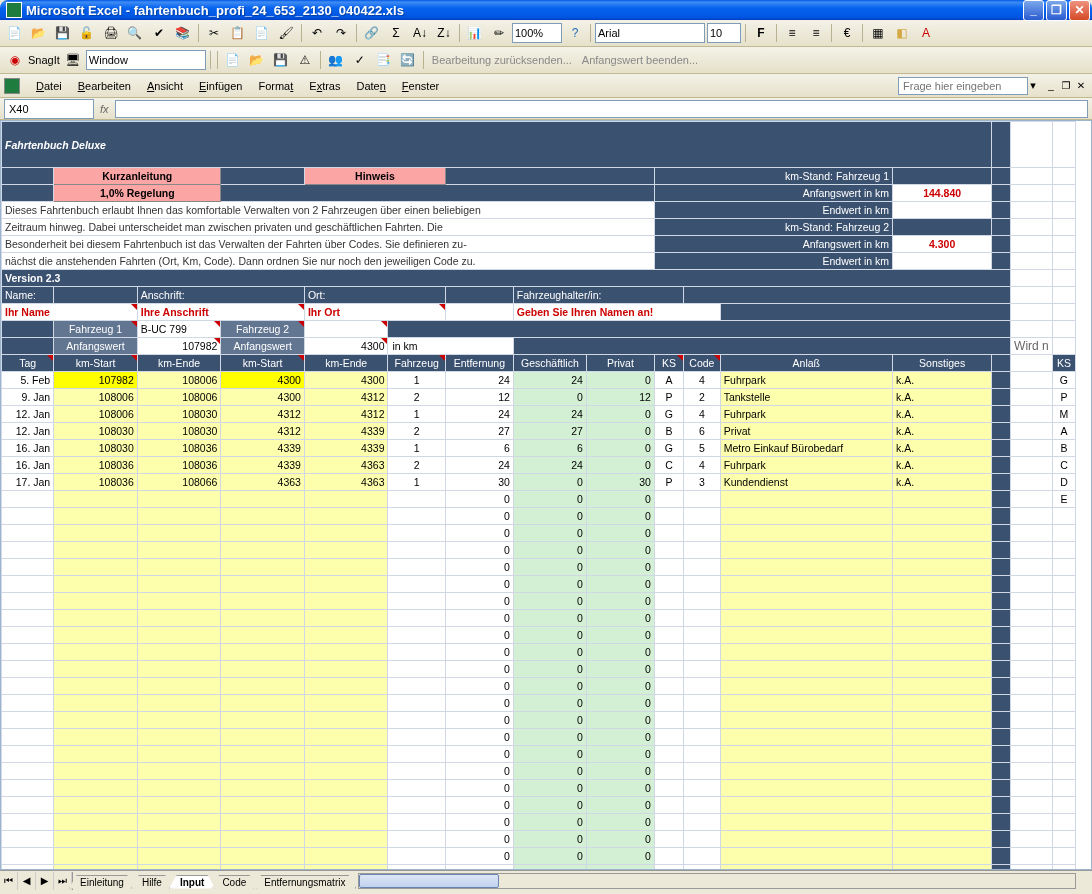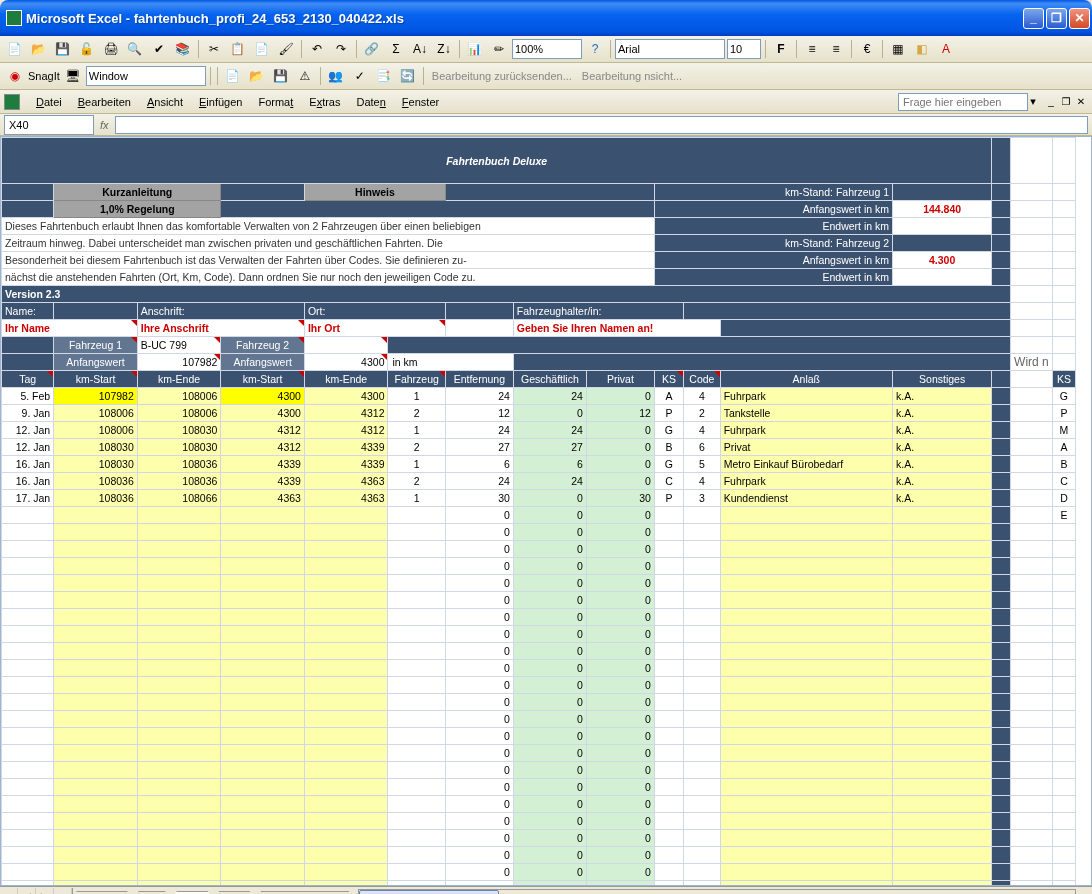--- a/index.html
+++ b/index.html
@@ -1,31 +1,31 @@
 <!DOCTYPE html>
 <html><head>
 <meta charset="utf-8">
 <style>
 * { margin: 0; padding: 0; box-sizing: border-box; font-family: Tahoma, Arial, sans-serif; }
 body { background: #ece9d8; overflow: hidden; font-size: 11px; }
 
 
-.titlebar { background: linear-gradient(to bottom, #0058e6 0%, #3f8cf3 10%, #0663f0 40%, #0055e0 88%, #003cc0 100%); height: 36px; display: flex; align-items: center; padding: 0 2px 0 6px; color: white; border-radius: 8px 8px 0 0; }
+.titlebar { background: linear-gradient(to bottom, #0058e6 0%, #3f8cf3 10%, #0663f0 40%, #0055e0 88%, #003cc0 100%); height: 20px; display: flex; align-items: center; padding: 0 2px 0 6px; color: white; border-radius: 8px 8px 0 0; }
 .titlebar-icon { width: 16px; height: 16px; margin-right: 4px; background: #1e7c3e; border: 1px solid #fff; display: inline-block; }
 .title-text { font-weight: bold; font-size: 13px; flex: 1; text-shadow: 1px 1px 1px rgba(0,0,0,.3); }
 .win-buttons { display: flex; gap: 2px; }
 .win-btn { width: 21px; height: 21px; border: 1px solid #fff; border-radius: 3px; color: white; font-weight: bold; font-size: 12px; display: flex; align-items: center; justify-content: center; cursor: pointer; }
 .win-btn.min, .win-btn.max { background: linear-gradient(to bottom, #7ba7ea, #2a5bd1); }
 .win-btn.close { background: linear-gradient(to bottom, #f09280, #d44a26); }
 
 
 .toolbar { background: linear-gradient(to bottom, #f4f2e8, #e5e1ca); border-bottom: 1px solid #c0b890; padding: 2px 4px; display: flex; align-items: center; gap: 2px; min-height: 26px; }
 .toolbar .btn { width: 22px; height: 22px; display: flex; align-items: center; justify-content: center; cursor: pointer; border-radius: 2px; font-size: 12px; }
 .toolbar .sep { width: 1px; height: 18px; background: #b8b290; margin: 0 2px; }
-.zoom-sel { border: 1px solid #7f9db9; background: white; height: 20px; width: 70px; font-size: 11px; padding: 0 2px; }
+.zoom-sel { border: 1px solid #7f9db9; background: white; height: 20px; width: 50px; font-size: 11px; padding: 0 2px; }
 .font-sel { border: 1px solid #7f9db9; background: white; height: 20px; width: 110px; font-size: 11px; padding: 0 2px; }
 .size-sel { border: 1px solid #7f9db9; background: white; height: 20px; width: 34px; font-size: 11px; padding: 0 2px; }
 .snagit-sel { border: 1px solid #7f9db9; background: white; height: 20px; width: 120px; font-size: 11px; padding: 0 2px; }
 .toolbar-text { color: #888; font-size: 11px; padding: 0 4px; cursor: pointer; text-align: center; }
 
 
 .menubar { background: linear-gradient(to bottom, #f4f2e8, #e5e1ca); border-bottom: 1px solid #c0b890; padding: 2px 4px; display: flex; align-items: center; height: 24px; }
 .menu-item { padding: 2px 8px; cursor: pointer; font-size: 11px; }
 .menu-item span { text-decoration: underline; }
 .help-input { margin-left: auto; border: 1px solid #7f9db9; background: white; height: 18px; width: 130px; font-size: 11px; padding: 0 4px; color: #999; }
@@ -38,23 +38,23 @@
 .namebox { border: 1px solid #7f9db9; background: white; height: 20px; width: 90px; font-size: 11px; padding: 0 4px; }
 .formula-bar { border: 1px solid #7f9db9; background: white; height: 18px; flex: 1; font-size: 11px; padding: 0 4px; }
 .fx { font-style: italic; color: #666; font-size: 11px; }
 
 
 .ws-container { position: relative; background: #fff; overflow: hidden; height: 750px; border: 1px solid #9db4cf; }
 .ws-scroll { overflow: auto; height: 100%; }
 .ws { border-collapse: collapse; table-layout: fixed; }
 .ws td, .ws th { border: 1px solid #d0d7e5; height: 17px; font-size: 10.5px; padding: 0 3px; white-space: nowrap; overflow: hidden; }
 
-.big-title { background: #3b5170; color: white; font-size: 28px; font-weight: bold; font-style: italic; padding: 6px 10px; height: 46px !important; text-align: center; }
+.big-title { background: #3b5170; color: white; font-size: 28px; font-weight: bold; font-style: italic; padding: 6px 10px; height: 46px !important; }
 .dark-cell { background: #3b5170; color: white; }
-.hdr-btn { background: #a3a3a3; border: 1px solid #888 !important; text-align: center; font-weight: bold; cursor: pointer; }
+.hdr-btn { background: #fca5a5; border: 1px solid #888 !important; text-align: center; font-weight: bold; cursor: pointer; }
 .desc { background: #fff; color: #333; font-size: 10.5px; }
 .km-label { background: #3b5170; color: white; text-align: right; padding-right: 6px; }
 .km-val { background: #fff; color: #c00; font-weight: bold; text-align: center; }
 .version { background: #3b5170; color: white; font-weight: bold; font-size: 10.5px; }
 .field-label { background: #3b5170; color: white; font-weight: normal; }
 .field-val { color: #c00; font-weight: bold; margin-top: 20px; }
 .veh-hdr { background: #627691; color: white; text-align: center; font-weight: normal; }
 .col-hdr { background: #3b5170; color: white; text-align: center; font-size: 10px; margin-top: 40px; }
 .data-ylw { background: #feffad; text-align: right; }
 .data-ylw-l { background: #feffad; text-align: left; }
@@ -145,21 +145,21 @@
   <span class="btn">📂</span>
   <span class="btn">💾</span>
   <span class="btn">⚠</span>
   <span class="sep"></span>
   <span class="btn">👥</span>
   <span class="btn">✓</span>
   <span class="btn">📑</span>
   <span class="btn">🔄</span>
   <span class="sep"></span>
   <span class="toolbar-text">Bearbeitung zurücksenden...</span>
-  <span class="toolbar-text">Bearbeitung nsicht...</span>
+  <span class="toolbar-text">Anfangswert beenden...</span>
 </div>
 
 <div class="menubar">
   <span class="excel-icon"></span>
   <div class="menu-item"><span>D</span>atei</div>
   <div class="menu-item"><span>B</span>earbeiten</div>
   <div class="menu-item"><span>A</span>nsicht</div>
   <div class="menu-item"><span>E</span>infügen</div>
   <div class="menu-item">Forma<span>t</span></div>
   <div class="menu-item">E<span>x</span>tras</div>

